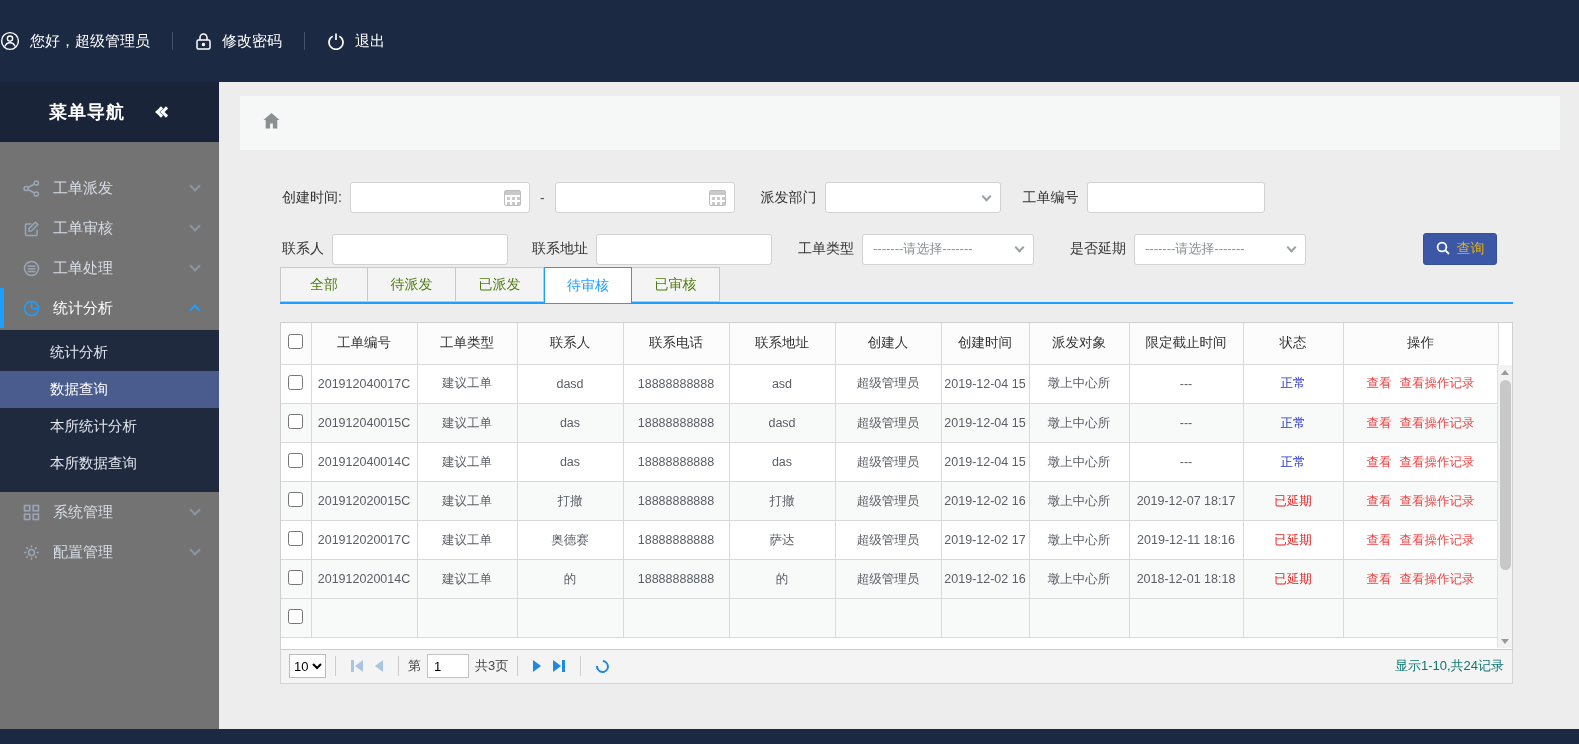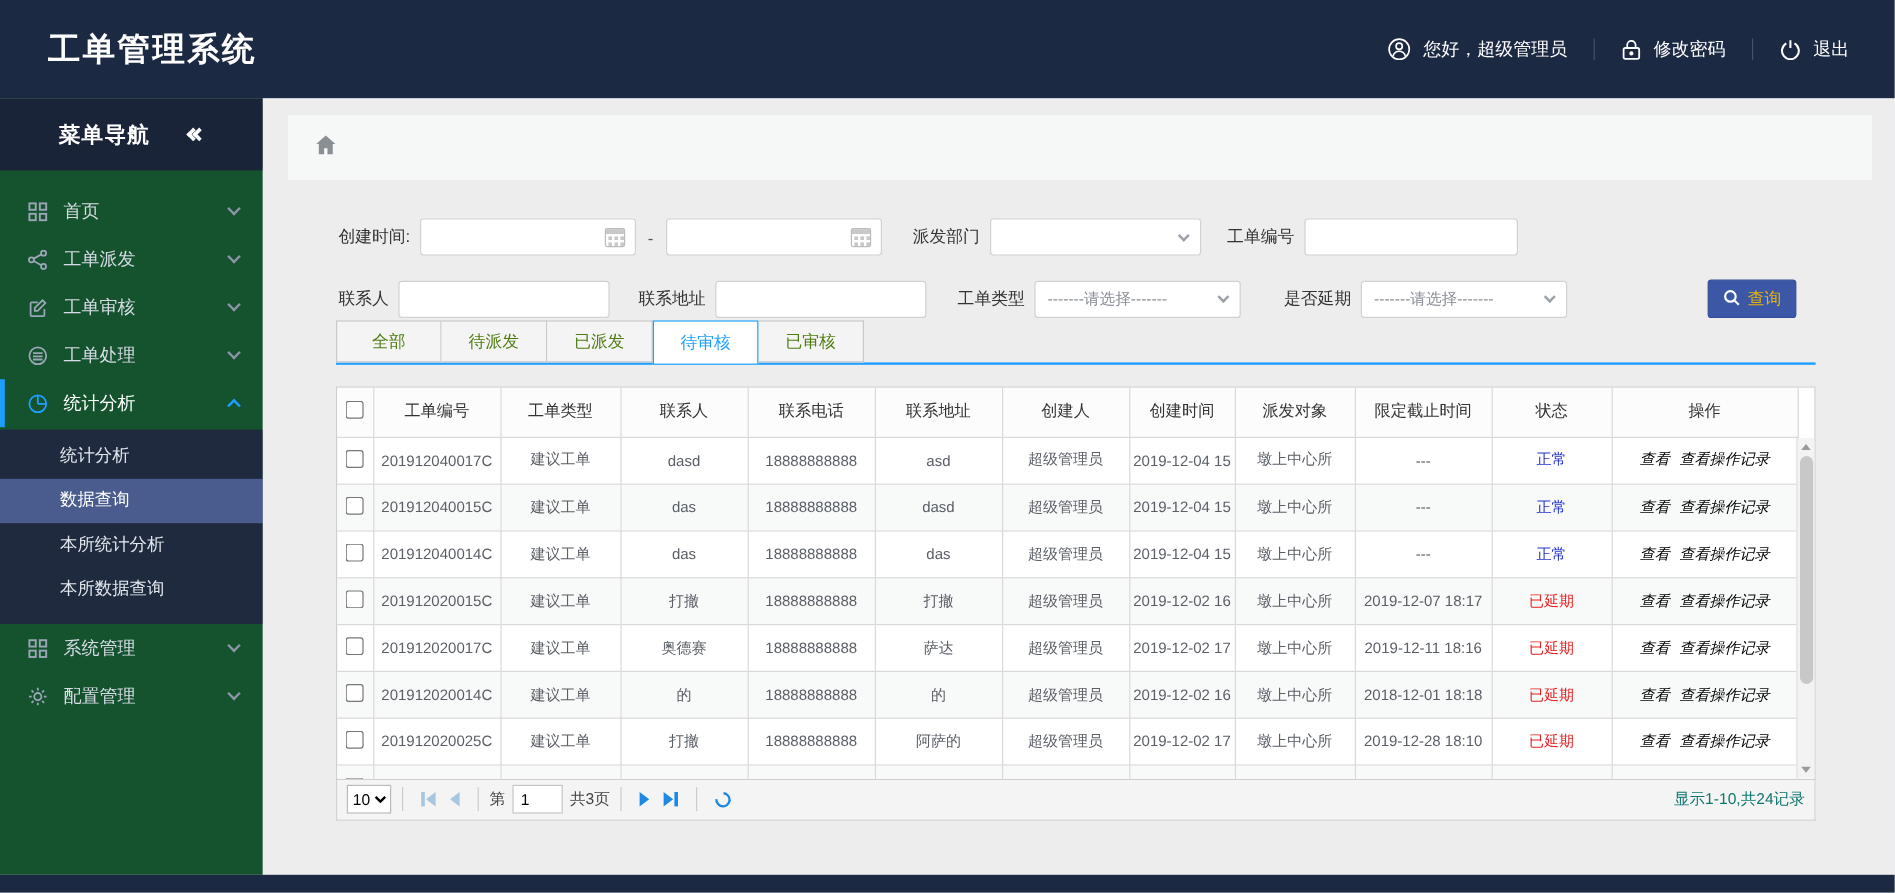--- a/index.html
+++ b/index.html
@@ -11,21 +11,21 @@
   .app-title { color:#fff; font-size:27px; font-weight:bold; padding-left:40px; letter-spacing:2px; }
   .header-right { display:flex; align-items:center; gap:22px; padding-right:38px; }
   .hitem { display:flex; align-items:center; gap:10px; color:#fff; font-size:15px; cursor:pointer; }
   .hitem svg { display:block; }
   .hsep { width:1px; height:18px; background:#44526d; }
 
   
   .mid { flex:1 1 auto; display:flex; min-height:0; }
 
   
-  aside.sidebar { width:219px; flex:0 0 219px; background:#14532d; display:flex; flex-direction:column; }
+  aside.sidebar { width:219px; flex:0 0 219px; background:#737373; display:flex; flex-direction:column;gap:12px; }
   .side-head { height:60px; background:#1a2438; color:#fff; font-size:18px; font-weight:bold; display:flex; align-items:center; justify-content:center; gap:26px; letter-spacing:1px; }
   .collapse { display:flex; cursor:pointer; margin-left:6px; }
   .chev-left { width:8px; height:8px; border-left:3px solid #fff; border-bottom:3px solid #fff; transform:rotate(45deg); }
   .chev-left + .chev-left { margin-left:-3px; }
   nav.side-nav { padding-top:14px; }
   .snav-item { height:40px; display:flex; align-items:center; padding:0 20px 0 22px; color:#d7dce6; font-size:15px; cursor:pointer; position:relative; }
   .snav-item .icon { width:18px; height:18px; margin-right:13px; color:#9aa5b6; display:flex; align-items:center; justify-content:center; }
   .snav-item .icon svg { display:block; }
   .snav-label { flex:1; }
   .chev { width:8px; height:8px; border-right:2px solid #8b95a5; border-bottom:2px solid #8b95a5; transform:rotate(45deg); margin-top:-4px; }
@@ -66,21 +66,21 @@
   .grid-wrap { margin:18px 0 0 61px; width:1233px; position:relative; background:#fff; border:1px solid #cfcfcf; }
   table.grid { border-collapse:collapse; table-layout:fixed; width:1217px; }
   table.grid th, table.grid td { border-right:1px solid #d9d9d9; border-bottom:1px solid #d9d9d9; text-align:center; white-space:nowrap; overflow:hidden; }
   table.grid th { height:41px; font-size:13.5px; font-weight:400; color:#333; background:#fcfcfc; }
   table.grid td { height:39px; font-size:12.5px; color:#5a5f66; }
   tr.zebra td { background:#f8f9f9; }
   .tbody-clip { height:284px; overflow:hidden; border-top:none; }
   .status.normal { color:#2433cc; }
   .status.delayed { color:#e62222; }
   .dash-cell { color:#8a8a8a; }
-  a.gridlink { color:#000000; text-decoration:none; cursor:pointer;font-style:italic; }
+  a.gridlink { color:#ef4444; text-decoration:none; cursor:pointer; }
   a.gridlink + a.gridlink { margin-left:8px;text-align:center; }
   input[type="checkbox"] { width:15px; height:15px; }
 
   
   .vscroll { position:absolute; top:42px; right:0; width:15px; height:283px; background:#f3f3f3; border-left:1px solid #e0e0e0; display:flex; flex-direction:column; align-items:center; }
   .sarrow { flex:0 0 14px; display:flex; align-items:center; justify-content:center; width:100%; }
   .tri-up { width:0; height:0; border-left:4px solid transparent; border-right:4px solid transparent; border-bottom:5px solid #9a9a9a; }
   .tri-down { width:0; height:0; border-left:4px solid transparent; border-right:4px solid transparent; border-top:5px solid #9a9a9a; }
   .sthumb { width:11px; height:190px; background:#c8c8c8; border-radius:6px; margin-top:1px; }
 
@@ -101,21 +101,20 @@
 
   
   footer.bottomstrip { flex:0 0 15px; background:#1b2942; }
 </style>
 </head>
 <body>
 
 <div class="app">
 
   <header class="topbar">
-    <div class="app-title">工单管理系统</div>
     <div class="header-right">
       <div class="hitem">
         <span>
           <svg width="20" height="20" viewBox="0 0 20 20" fill="none" stroke="#fff" stroke-width="1.4">
             <circle cx="10" cy="10" r="8.4"></circle>
               <circle cx="10" cy="7.6" r="2.6"></circle>
               <path d="M4.8 15.6c1-2.6 3-3.9 5.2-3.9s4.2 1.3 5.2 3.9"></path>
           </svg>
         </span>
         <span>您好，超级管理员</span>
@@ -147,32 +146,20 @@
   <div class="mid">
     <aside class="sidebar">
       <div class="side-head">
         <span>菜单导航</span>
         <span class="collapse">
           <span class="chev-left"></span>
             <span class="chev-left"></span>
         </span>
       </div>
       <nav class="side-nav">
-          <div class="snav-item">
-            <span class="icon">
-              <svg width="17" height="17" viewBox="0 0 17 17" fill="none" stroke="currentColor" stroke-width="1.6">
-                <rect x="1.5" y="1.5" width="5.3" height="5.3"></rect>
-                <rect x="10.2" y="1.5" width="5.3" height="5.3"></rect>
-                <rect x="1.5" y="10.2" width="5.3" height="5.3"></rect>
-                <rect x="10.2" y="10.2" width="5.3" height="5.3"></rect>
-              </svg>
-            </span>
-            <span class="snav-label">首页</span>
-            <span class="chev"></span>
-          </div>
           <div class="snav-item">
             <span class="icon">
               <svg width="17" height="17" viewBox="0 0 17 17" fill="none" stroke="currentColor" stroke-width="1.5">
                 <circle cx="3.2" cy="8.5" r="2.1"></circle>
                 <circle cx="13.3" cy="3" r="2.1"></circle>
                 <circle cx="13.3" cy="14" r="2.1"></circle>
                 <line x1="5.1" y1="7.5" x2="11.4" y2="4"></line>
                 <line x1="5.1" y1="9.5" x2="11.4" y2="13"></line>
               </svg>
             </span>
@@ -433,34 +420,20 @@
                   <td>的</td>
                   <td>18888888888</td>
                   <td>的</td>
                   <td>超级管理员</td>
                   <td>2019-12-02 16</td>
                   <td>墩上中心所</td>
                   <td>2018-12-01 18:18</td>
                   <td><span class="status delayed">已延期</span></td>
                   <td><a class="gridlink">查看</a><a class="gridlink">查看操作记录</a></td>
                 </tr>
-                <tr class="">
-                  <td><input type="checkbox" style=""></td>
-                  <td>201912020025C</td>
-                  <td>建议工单</td>
-                  <td>打撤</td>
-                  <td>18888888888</td>
-                  <td>阿萨的</td>
-                  <td>超级管理员</td>
-                  <td>2019-12-02 17</td>
-                  <td>墩上中心所</td>
-                  <td>2019-12-28 18:10</td>
-                  <td><span class="status delayed">已延期</span></td>
-                  <td><a class="gridlink">查看</a><a class="gridlink">查看操作记录</a></td>
-                </tr>
                 <tr class="zebra">
                   <td><input type="checkbox" style=""></td>
                   <td></td>
                   <td></td>
                   <td></td>
                   <td></td>
                   <td></td>
                   <td></td>
                   <td></td>
                   <td></td>

